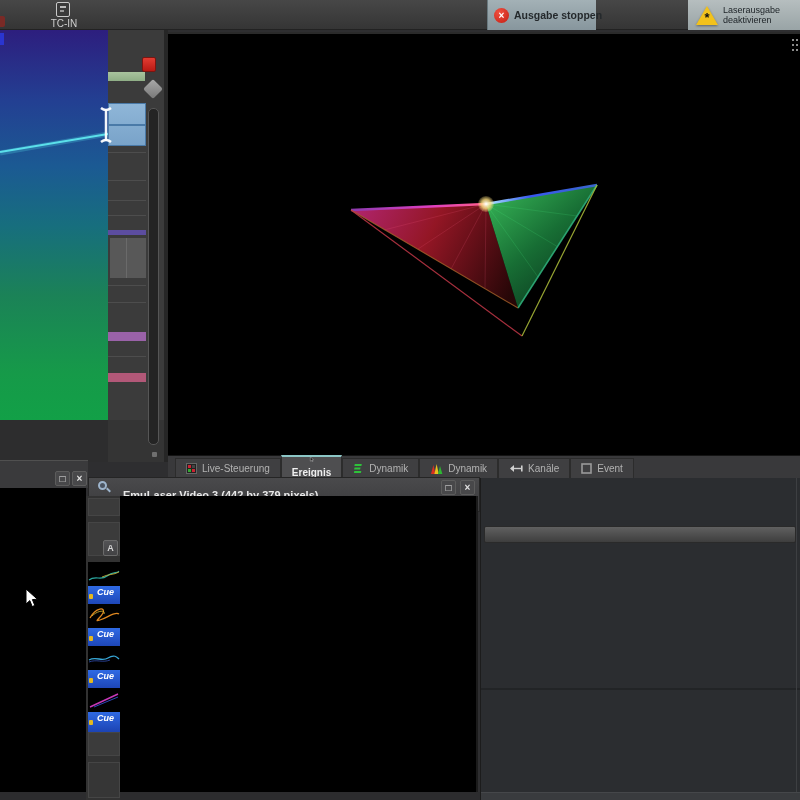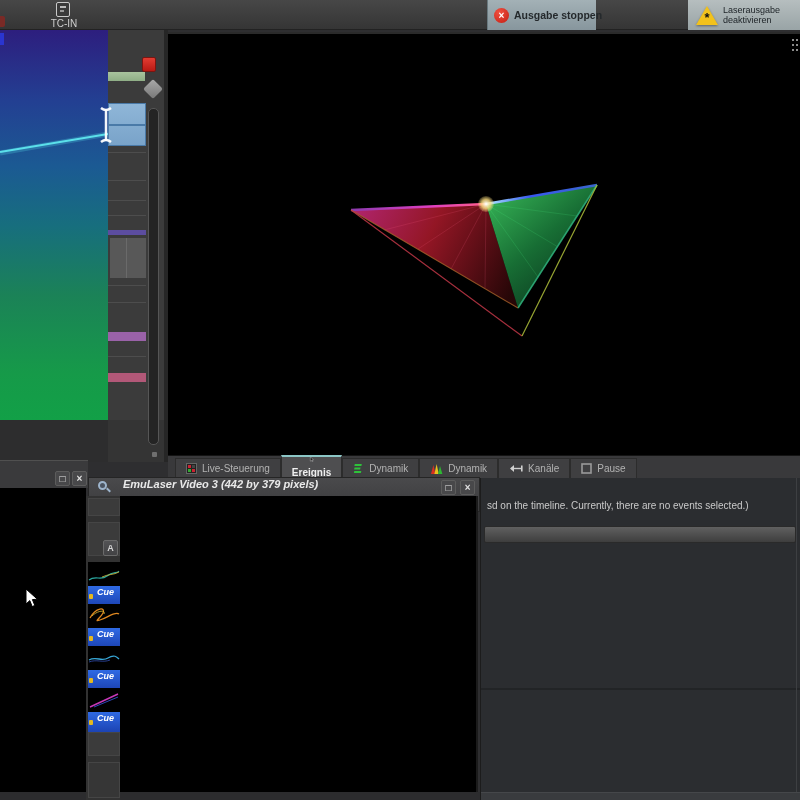--- a/index.html
+++ b/index.html
@@ -87,21 +87,21 @@
 
   
   .blwin-title{position:absolute;left:0;top:460px;width:88px;height:28px;background:#3a3a3c;border-top:1px solid #505050;}
   .win-btn{position:absolute;top:10px;width:15px;height:15px;background:#48484a;border:1px solid #5c5c5c;border-radius:2px;
     color:#e3e3e3;font-size:10px;font-weight:bold;text-align:center;line-height:13px;cursor:pointer;}
   .blwin-content{position:absolute;left:0;top:488px;width:86px;height:304px;background:#000;}
   .mcursor{position:absolute;left:24px;top:588px;pointer-events:none;}
 
   
   .em-title{position:absolute;left:88px;top:477px;width:392px;height:35px;
-    background:linear-gradient(#4a4a4c,#3a3a3c);border:1px solid #252525;display:flex;font-style:italic;}
+    background:linear-gradient(#4a4a4c,#3a3a3c);border:1px solid #252525;display:flex;align-items:center;}
   .mag{position:absolute;left:9px;top:3px;width:13px;height:13px;cursor:pointer;}
   .mag b{position:absolute;left:0;top:0;width:9px;height:9px;border:2px solid #9db4cc;border-radius:50%;background:rgba(90,130,180,.25);}
   .mag i{position:absolute;left:8px;top:8px;width:5px;height:2px;background:#9db4cc;transform:rotate(45deg);}
   .em-title .ttl{margin-left:34px;font-size:11px;font-weight:bold;color:#e9e9e9;white-space:nowrap;}
   .em-content{position:absolute;left:120px;top:496px;width:358px;height:296px;background:#000;border-right:2px solid #1b1b1b;}
 
   
   .cue-col{position:absolute;left:86px;top:496px;width:34px;height:304px;background:#323232;overflow:hidden;}
   .slot{position:absolute;left:2px;width:32px;background:#3b3b3b;border:1px solid #454545;}
   .abtn{position:absolute;left:17px;top:44px;width:15px;height:16px;background:linear-gradient(#535355,#424244);
@@ -275,26 +275,25 @@
           <line x1="2" y1="4.5" x2="13" y2="4.5" stroke="#cfcfcf" stroke-width="1.4"></line>
           <path d="M5 1 L1 4.5 L5 8 Z" fill="#cfcfcf"></path>
           <rect x="12" y="1.5" width="1.6" height="6" fill="#cfcfcf"></rect>
         </svg>
       <span>Kanäle</span>
     </div>
     <div class="tab">
       <svg class="ticon" width="11" height="11">
           <rect x="1" y="1" width="9" height="9" fill="none" stroke="#9a9a9a" stroke-width="1.6"></rect>
         </svg>
-      <span>Pause</span>
+      <span>Event</span>
     </div>
   </div>
 
   <div class="rpanel">
-    <div class="t1">sd on the timeline. Currently, there are no events selected.)</div>
     <div class="hdrbar"></div>
     <div class="div1"></div>
     <div class="redge"></div>
     <div class="bstrip"></div>
   </div>
 
   <div class="blwin-title">
     <div class="win-btn" style="left:55px">□</div>
     <div class="win-btn" style="left:72px">×</div>
   </div>

